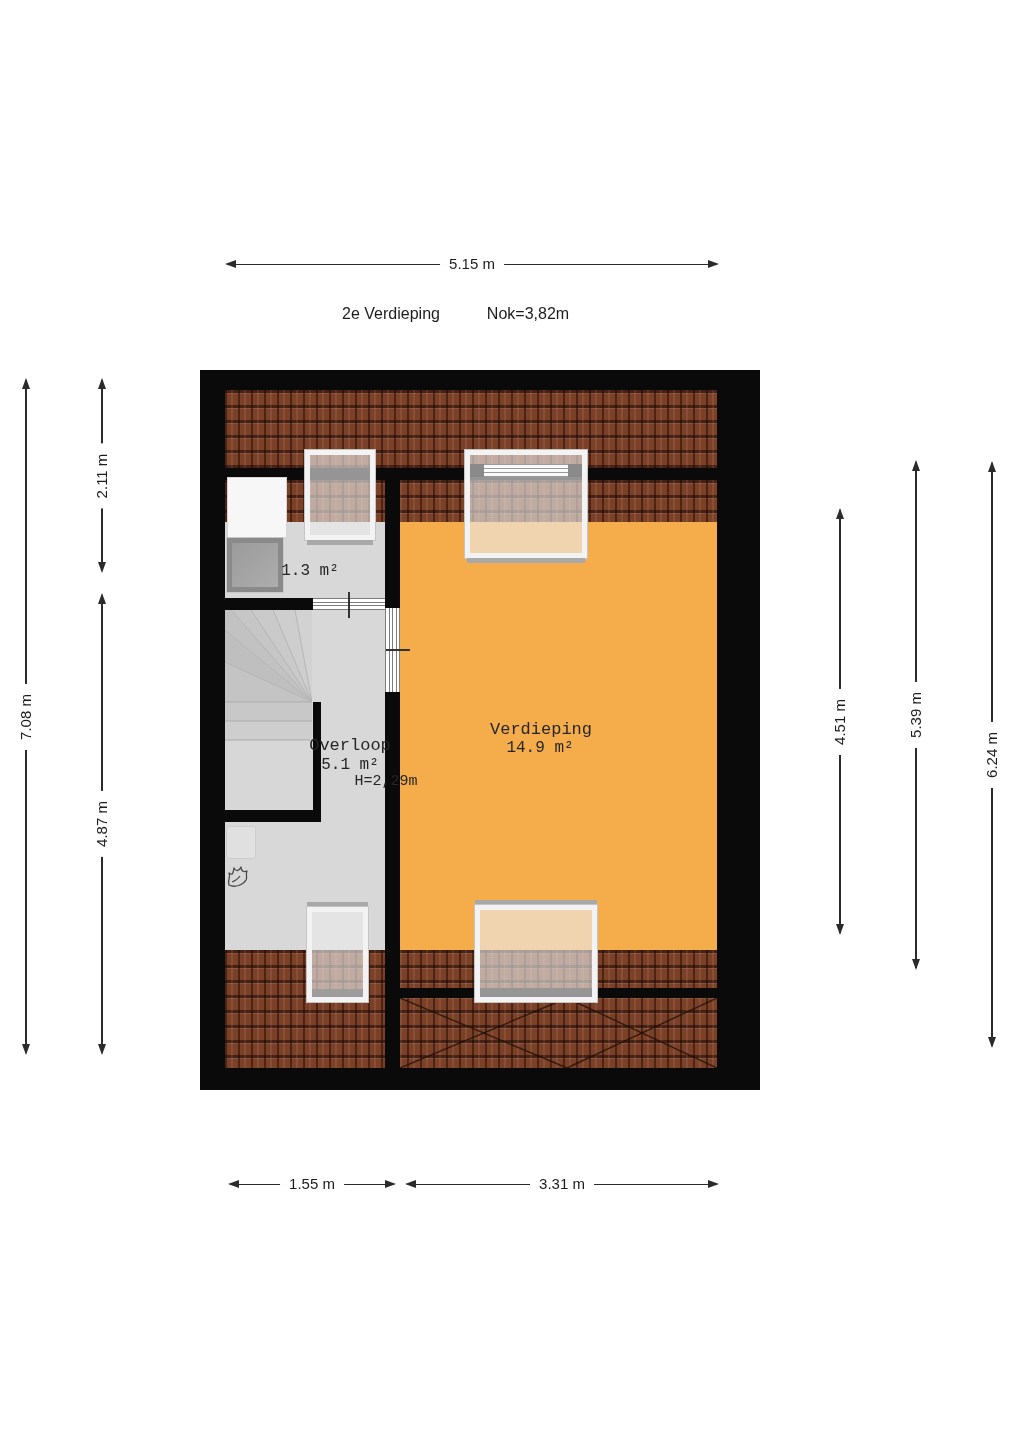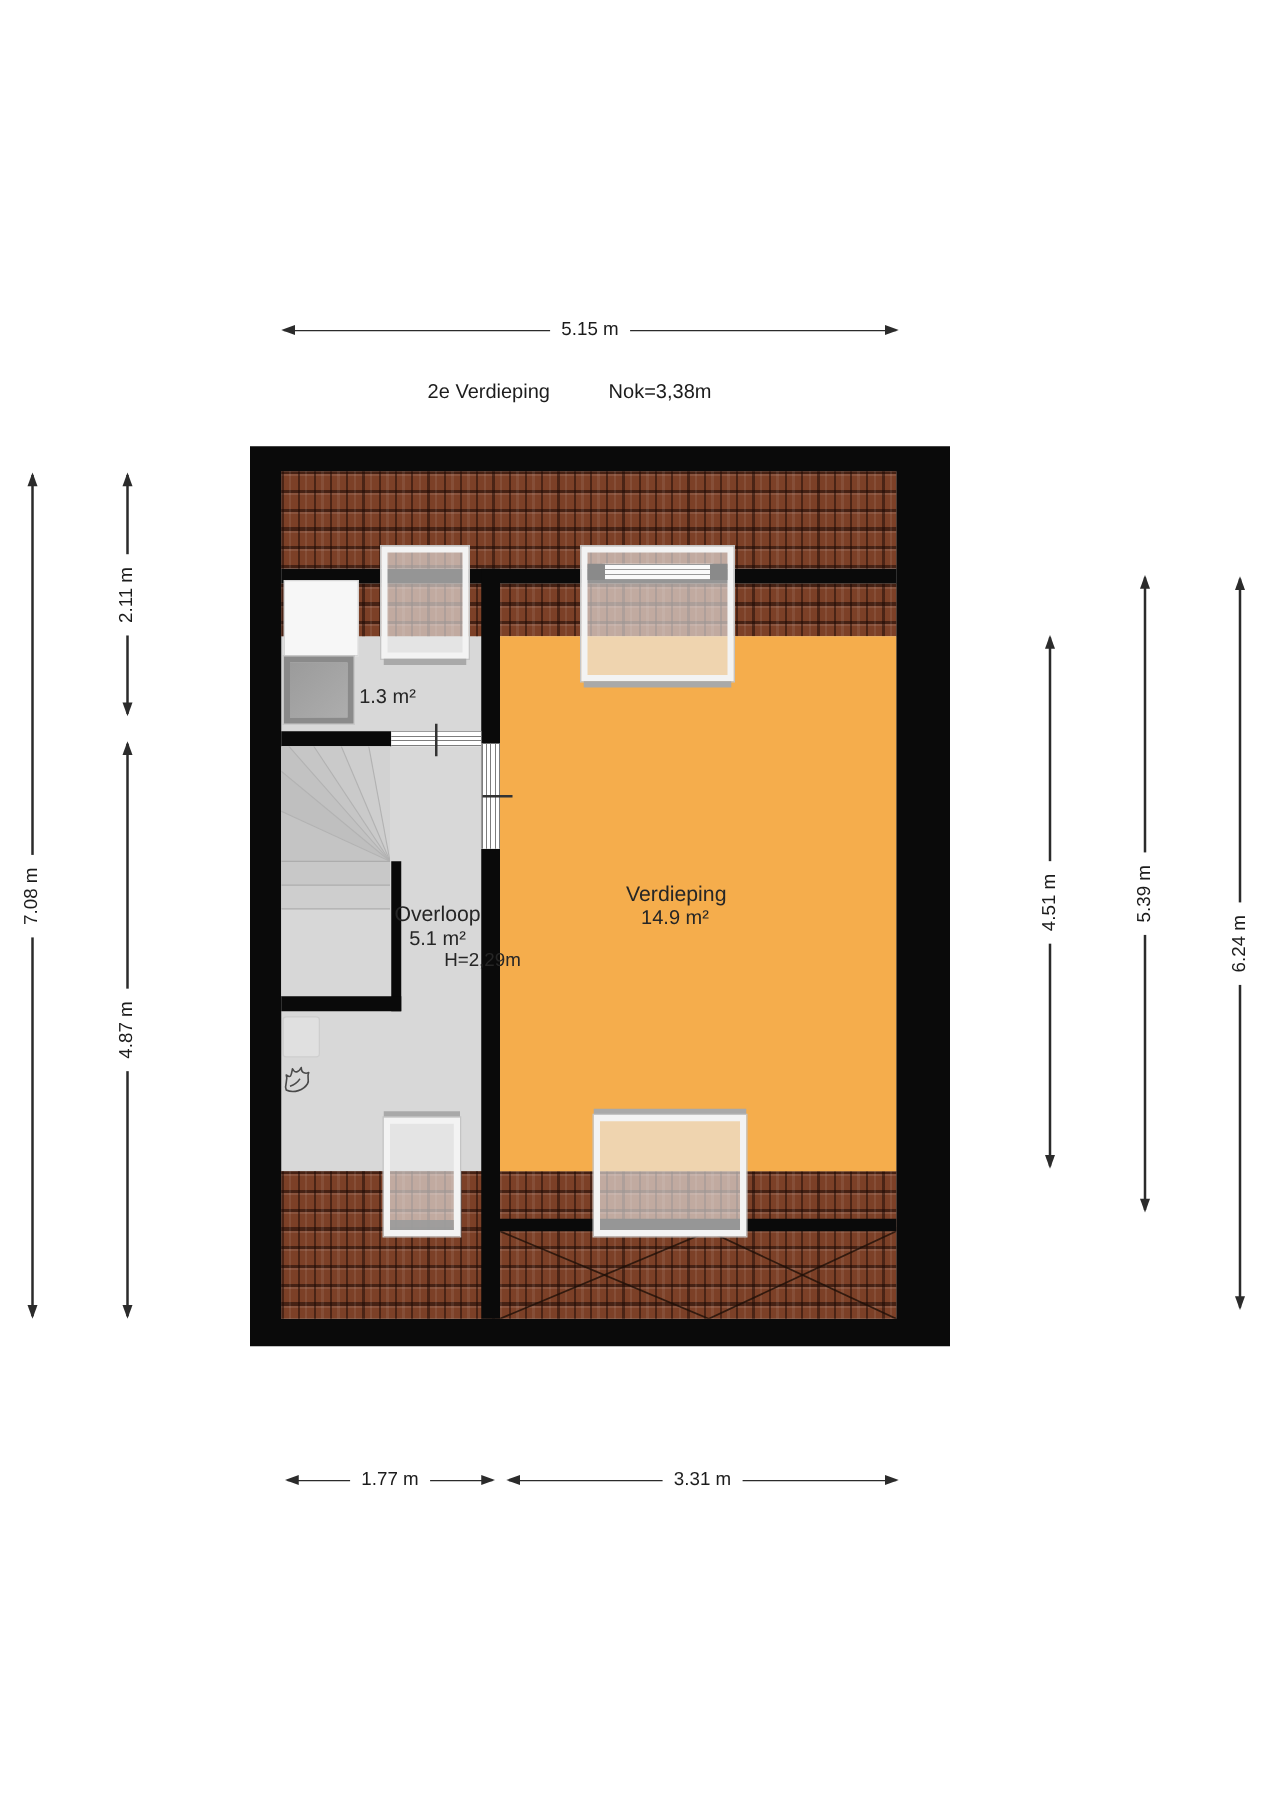--- a/index.html
+++ b/index.html
@@ -32,21 +32,21 @@
   .dim-h .ah.a-right{right:0;border-left:11px solid var(--dimension-line);}
   .dim-h .dlabel{left:50%;top:0;transform:translate(-50%,-50%);padding:0 9px;}
   .dim-v{width:0;}
   .dim-v .dline{left:-0.6px;top:2px;bottom:2px;width:1.2px;}
   .dim-v .ah{position:absolute;width:0;height:0;left:-4.5px;border-left:4.5px solid transparent;border-right:4.5px solid transparent;}
   .dim-v .ah.a-up{top:0;border-bottom:11px solid var(--dimension-line);}
   .dim-v .ah.a-down{bottom:0;border-top:11px solid var(--dimension-line);}
   .dim-v .dlabel{left:0;top:50%;transform:translate(-50%,-50%) rotate(-90deg);padding:0 10px;}
 
   
-  #floorplan{left:200px;top:357px;width:560px;height:720px;background:var(--wall);}
+  #floorplan{left:200px;top:370px;width:560px;height:720px;background:var(--wall);font-family:Liberation Mono, monospace;}
   .tiles{
     background-color:var(--roof-tile);
     background-image:
       repeating-linear-gradient(90deg, rgba(25,8,4,.50) 0 1.8px, transparent 1.8px 6px, rgba(255,255,255,.08) 6px 8px, transparent 8px 13px),
       repeating-linear-gradient(180deg, rgba(25,8,4,.55) 0 2.6px, rgba(255,255,255,.10) 2.6px 4.2px, transparent 4.2px 15px);
   }
   .floor-gray{background:var(--landing-floor);}
   .floor-orange{background:var(--bedroom-floor);}
   .wallseg{background:var(--wall);}
 
@@ -65,21 +65,21 @@
 
   .room-label{position:absolute;transform:translate(-50%,-50%);white-space:nowrap;color:#262626;text-align:center;}
   .lbl-16{font-size:16px;}
   .lbl-17{font-size:17px;}
   .lbl-15{font-size:15px;margin-left:36px;}
 </style>
 </head>
 <body>
 
 <div class="title" style="left:391px;top:314px;">2e Verdieping</div>
-<div class="title" style="left:528px;top:314px;">Nok=3,38m</div>
+<div class="title" style="left:528px;top:314px;">Nok=3,82m</div>
 
 <div class="dim dim-h" style="left:225px;top:264px;width:494px;">
   <span class="dline"></span>
   <span class="ah a-left"></span>
   <span class="ah a-right"></span>
   <span class="dlabel">5.15 m</span>
 </div>
 
 <div class="dim dim-v" style="left:26px;top:378px;height:677px;">
   <span class="dline"></span>
@@ -116,21 +116,21 @@
   <span class="dline"></span>
   <span class="ah a-up"></span>
   <span class="ah a-down"></span>
   <span class="dlabel">6.24 m</span>
 </div>
 
 <div class="dim dim-h" style="left:228px;top:1184px;width:168px;">
   <span class="dline"></span>
   <span class="ah a-left"></span>
   <span class="ah a-right"></span>
-  <span class="dlabel">1.77 m</span>
+  <span class="dlabel">1.55 m</span>
 </div>
 <div class="dim dim-h" style="left:405px;top:1184px;width:314px;">
   <span class="dline"></span>
   <span class="ah a-left"></span>
   <span class="ah a-right"></span>
   <span class="dlabel">3.31 m</span>
 </div>
 
 <div id="floorplan" class="abs">
 

